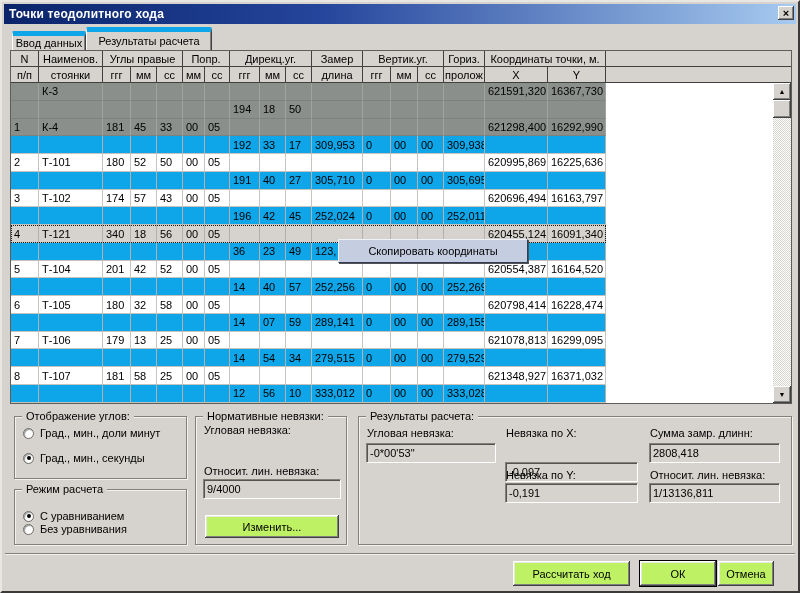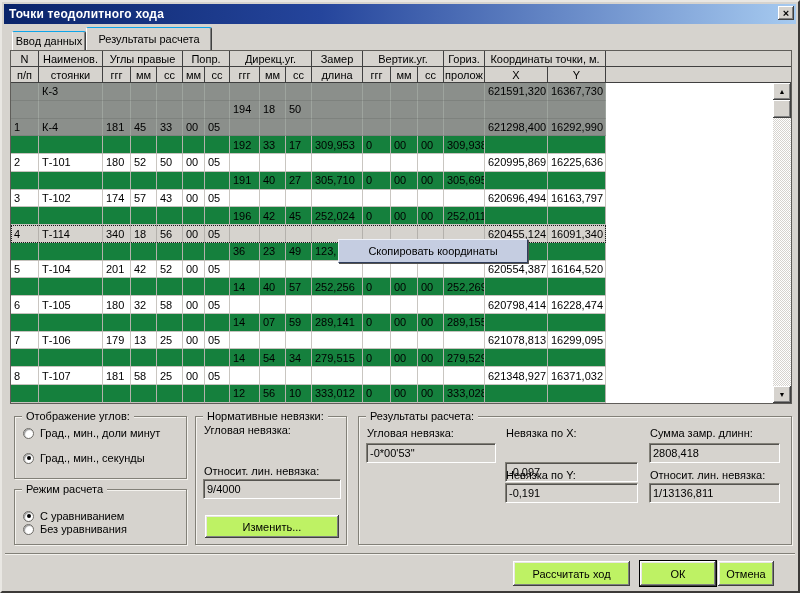--- a/index.html
+++ b/index.html
@@ -25,21 +25,21 @@
     position:absolute; right:4px; top:4px; width:16px; height:14px;
     background:#d6d3ce; display:flex; align-items:center; justify-content:center;
     font-size:11px; font-weight:bold; line-height:1; cursor:default;
     box-shadow: inset -1px -1px 0 #404040, inset 1px 1px 0 #fff, inset -2px -2px 0 #808080;
   }
   
   .tabstrip { position:absolute; left:8px; top:25px; right:8px; height:23px; }
   .tab {
     position:absolute; bottom:0; background:#d6d3ce;
     display:flex; align-items:center; justify-content:center;
-    border-top:1px solid #0ea5e9; border-left:1px solid #fff; border-right:1px solid #404040;
+    border-top:5px solid #0ea5e9; border-left:1px solid #fff; border-right:1px solid #404040;
     box-shadow:inset -1px 0 0 #808080;
     border-top-left-radius:2px; border-top-right-radius:2px;
   }
   .tab.inactive { left:2px; width:74px; height:19px; }
   .tab.active  { left:76px; width:126px; height:23px; z-index:2; }
   
   .table-frame {
     position:absolute; left:8px; top:48px; width:782px; height:354px;
     background:#fff; border:1px solid #5f5d59;
   }
@@ -55,21 +55,21 @@
     position:absolute; left:0; top:32px; width:762px; height:320px;
     background:#fff; overflow:hidden;
   }
   .trow { display:flex; width:595px; height:17.78px; }
   .tcell {
     display:flex; align-items:center; padding-left:3px; overflow:hidden; white-space:nowrap;
     border-right:1px solid #b4b1ac; border-bottom:1px solid #c6c3be;
   }
   .trow.dark  { background:#8b8f8b; }
   .trow.dark .tcell { border-right-color:#9ea49e; border-bottom-color:#7e827e; }
-  .trow.light { background:#15803d; }
+  .trow.light { background:#0ea5e9; }
   .trow.white { background:#fff; }
   .trow.white .tcell { border-right-color:#c9c6c1; }
   .trow.focus { background:#d6d3ce; outline:1px dotted #1a1a1a; outline-offset:-1px; position:relative; z-index:1; }
   .c0{width:28px}.c1{width:64px}.c2{width:28px}.c3{width:26px}.c4{width:26px}
   .c5{width:22px}.c6{width:25px}.c7{width:30px}.c8{width:26px}.c9{width:26px}
   .c10{width:51px}.c11{width:28px}.c12{width:27px}.c13{width:26px}.c14{width:41px}
   .c15{width:63px}.c16{width:58px}
   .h-n{width:28px}.h-name{width:64px}.h-ang{width:80px}.h-corr{width:47px}.h-dir{width:82px}
   .h-len{width:51px}.h-vert{width:81px}.h-gor{width:41px}.h-coord{width:121px}
   .h-x{width:63px}.h-y{width:58px}
@@ -335,21 +335,21 @@
           <div class="tcell c10">252,024</div>
           <div class="tcell c11">0</div>
           <div class="tcell c12">00</div>
           <div class="tcell c13">00</div>
           <div class="tcell c14">252,011</div>
           <div class="tcell c15"></div>
           <div class="tcell c16"></div>
         </div>
         <div class="trow focus">
           <div class="tcell c0">4</div>
-          <div class="tcell c1">Т-114</div>
+          <div class="tcell c1">Т-121</div>
           <div class="tcell c2">340</div>
           <div class="tcell c3">18</div>
           <div class="tcell c4">56</div>
           <div class="tcell c5">00</div>
           <div class="tcell c6">05</div>
           <div class="tcell c7"></div>
           <div class="tcell c8"></div>
           <div class="tcell c9"></div>
           <div class="tcell c10"></div>
           <div class="tcell c11"></div>

